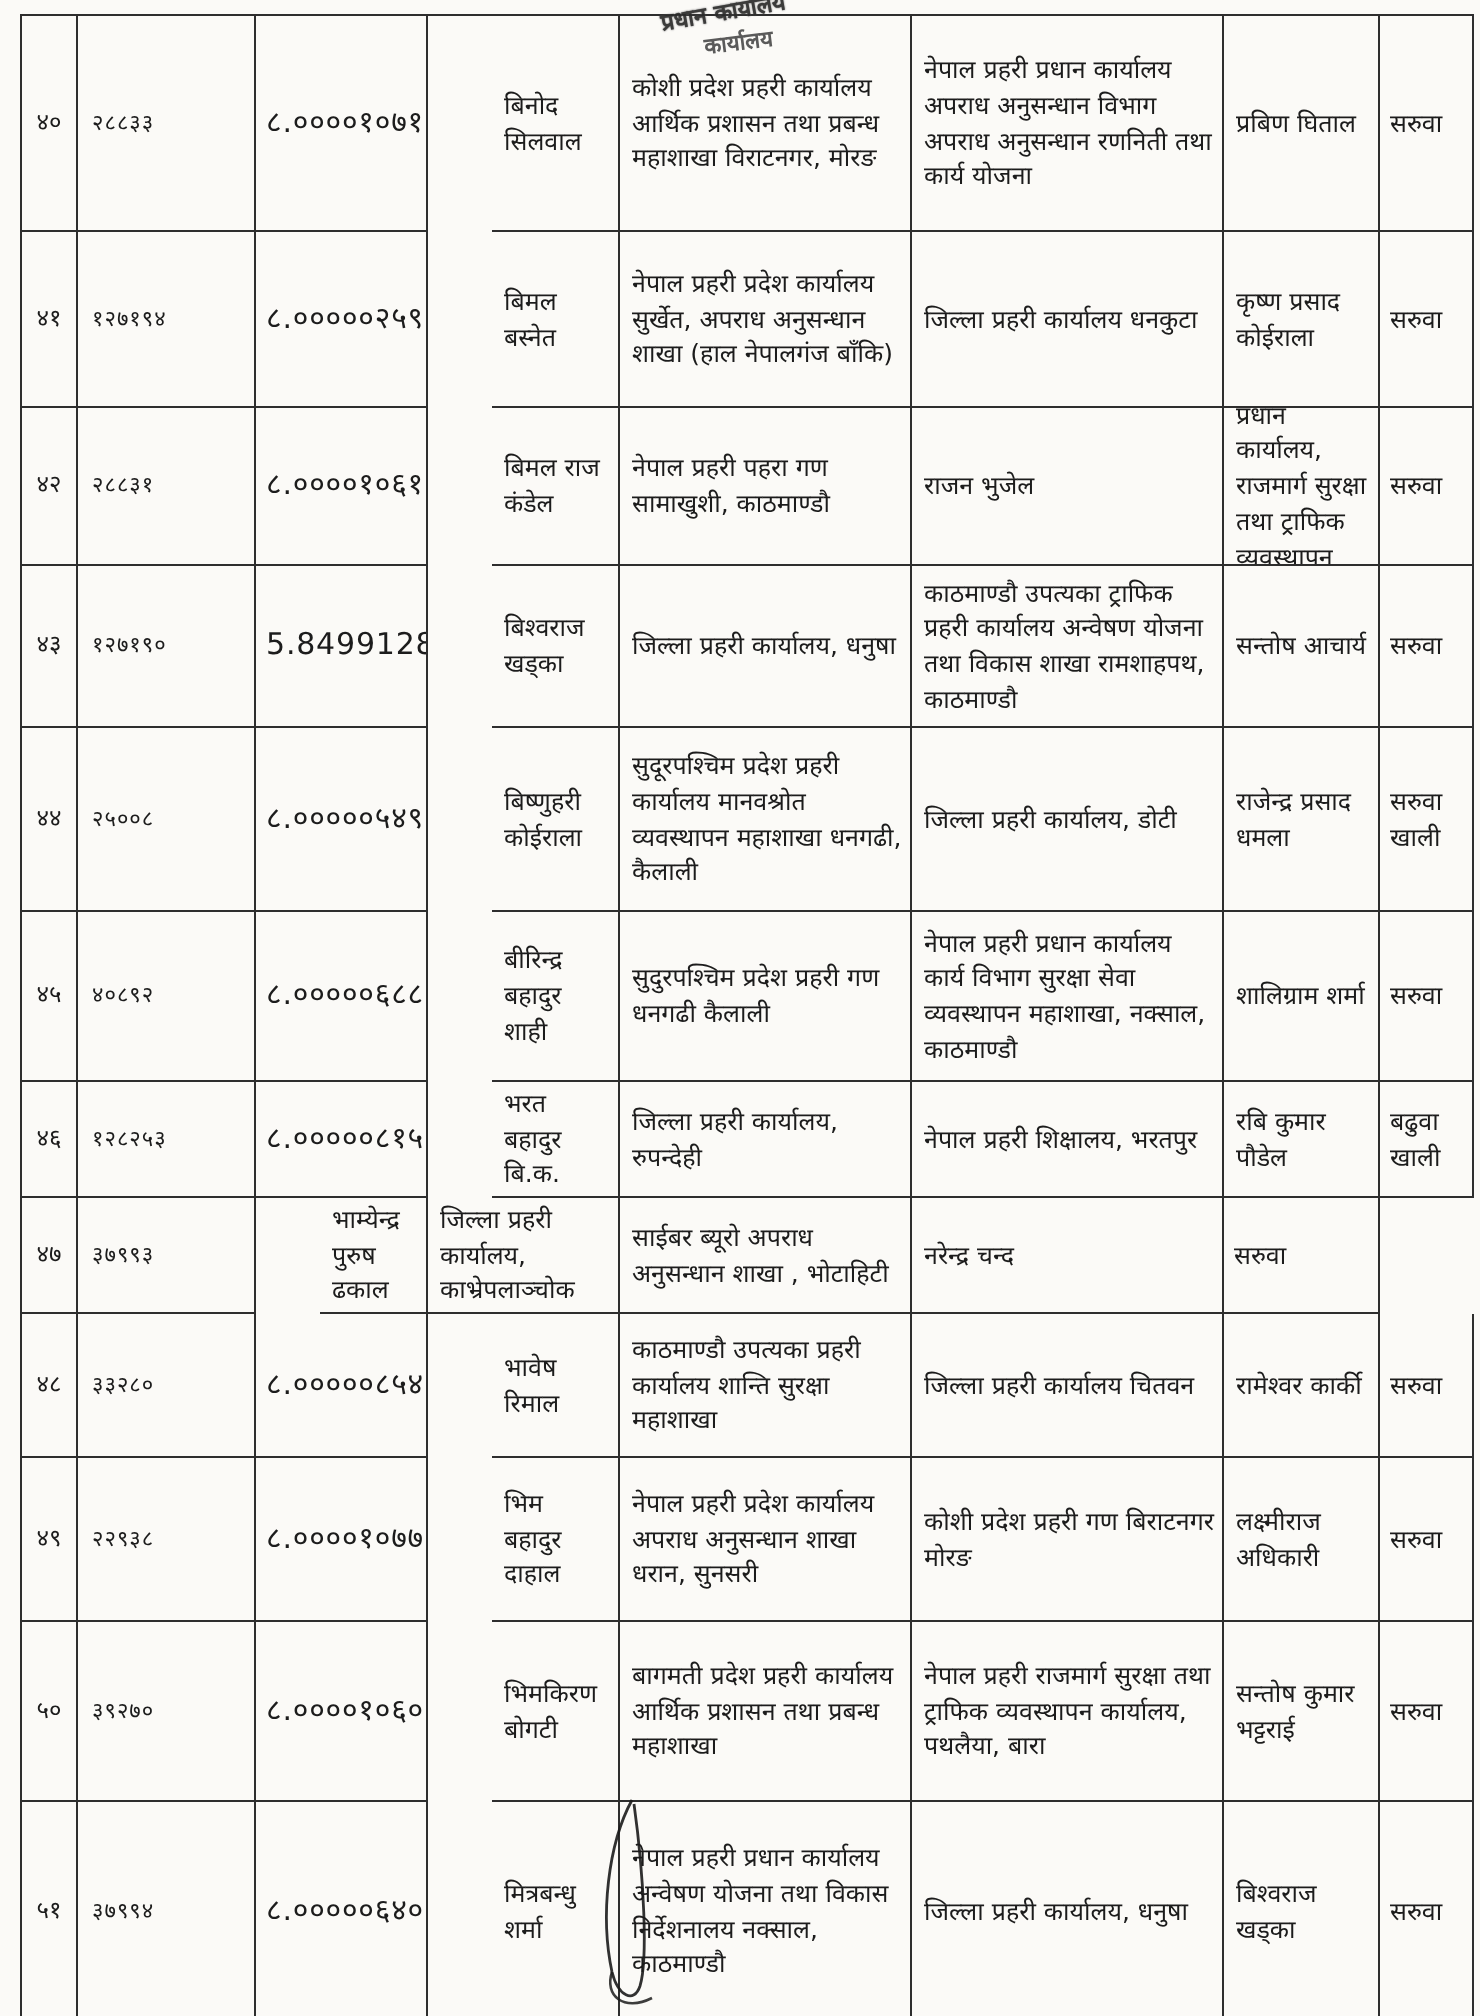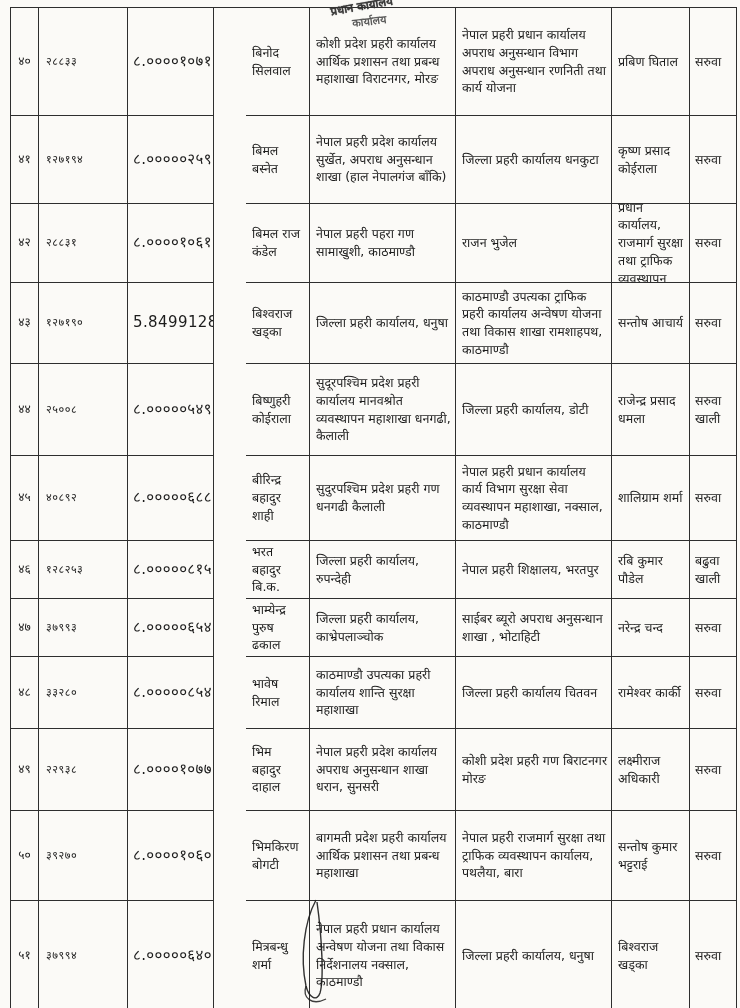--- a/index.html
+++ b/index.html
@@ -134,21 +134,20 @@
         <div class="cell c-code">८.०००००८१५</div>
         <div class="cell c-name">भरत बहादुर बि.क.</div>
         <div class="cell c-from_office">जिल्ला प्रहरी कार्यालय, रुपन्देही</div>
         <div class="cell c-to_office">नेपाल प्रहरी शिक्षालय, भरतपुर</div>
         <div class="cell c-recommender">रबि कुमार पौडेल</div>
         <div class="cell c-status">बढुवा खाली</div>
       </div>
       <div class="row h7">
         <div class="cell c-sn">४७</div>
         <div class="cell c-regno">३७९९३</div>
-        <div class="cell c-code">८.०००००६५४</div>
         <div class="cell c-name">भाम्येन्द्र पुरुष ढकाल</div>
         <div class="cell c-from_office">जिल्ला प्रहरी कार्यालय, काभ्रेपलाञ्चोक</div>
         <div class="cell c-to_office">साईबर ब्यूरो अपराध अनुसन्धान शाखा , भोटाहिटी</div>
         <div class="cell c-recommender">नरेन्द्र चन्द</div>
         <div class="cell c-status">सरुवा</div>
       </div>
       <div class="row h8">
         <div class="cell c-sn">४८</div>
         <div class="cell c-regno">३३२८०</div>
         <div class="cell c-code">८.०००००८५४</div>

